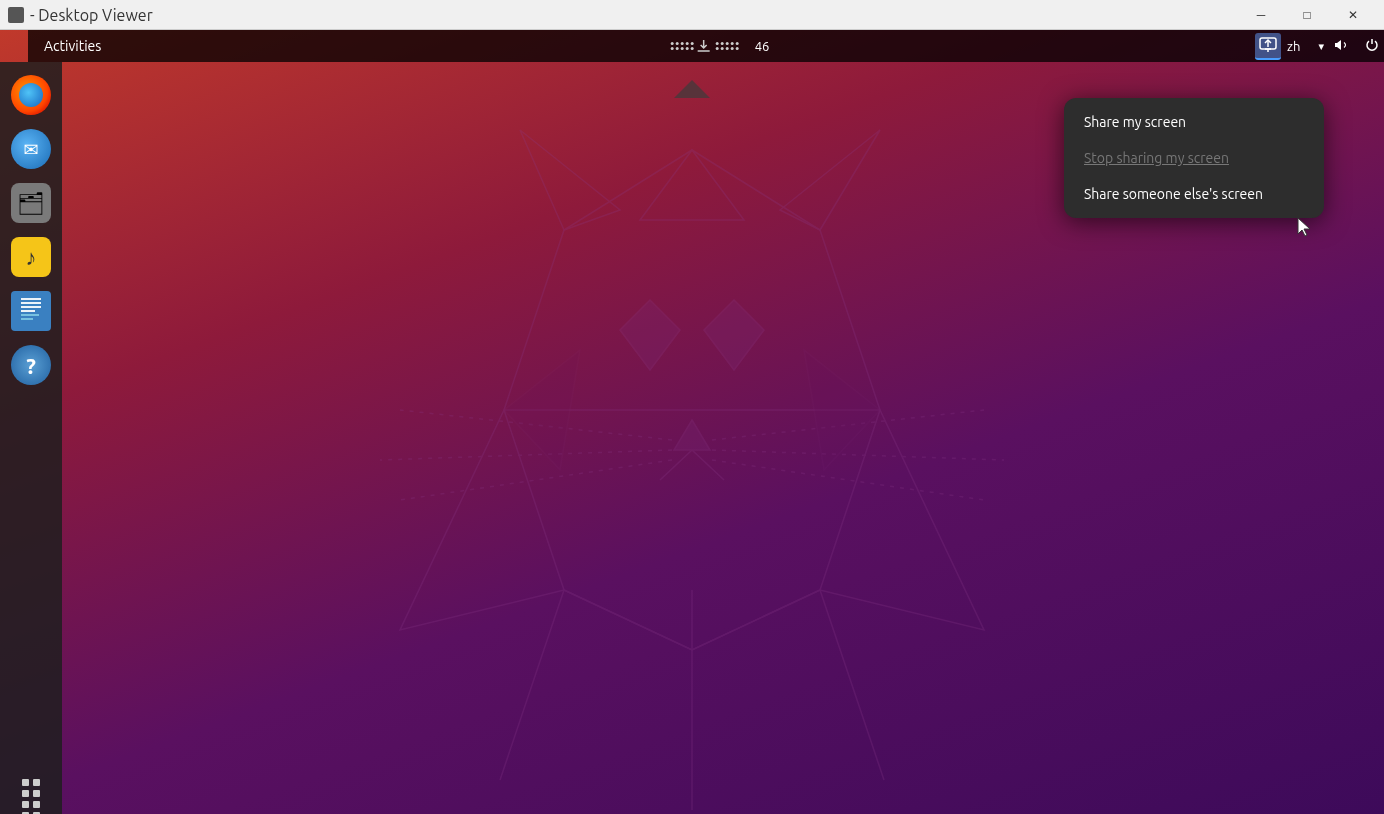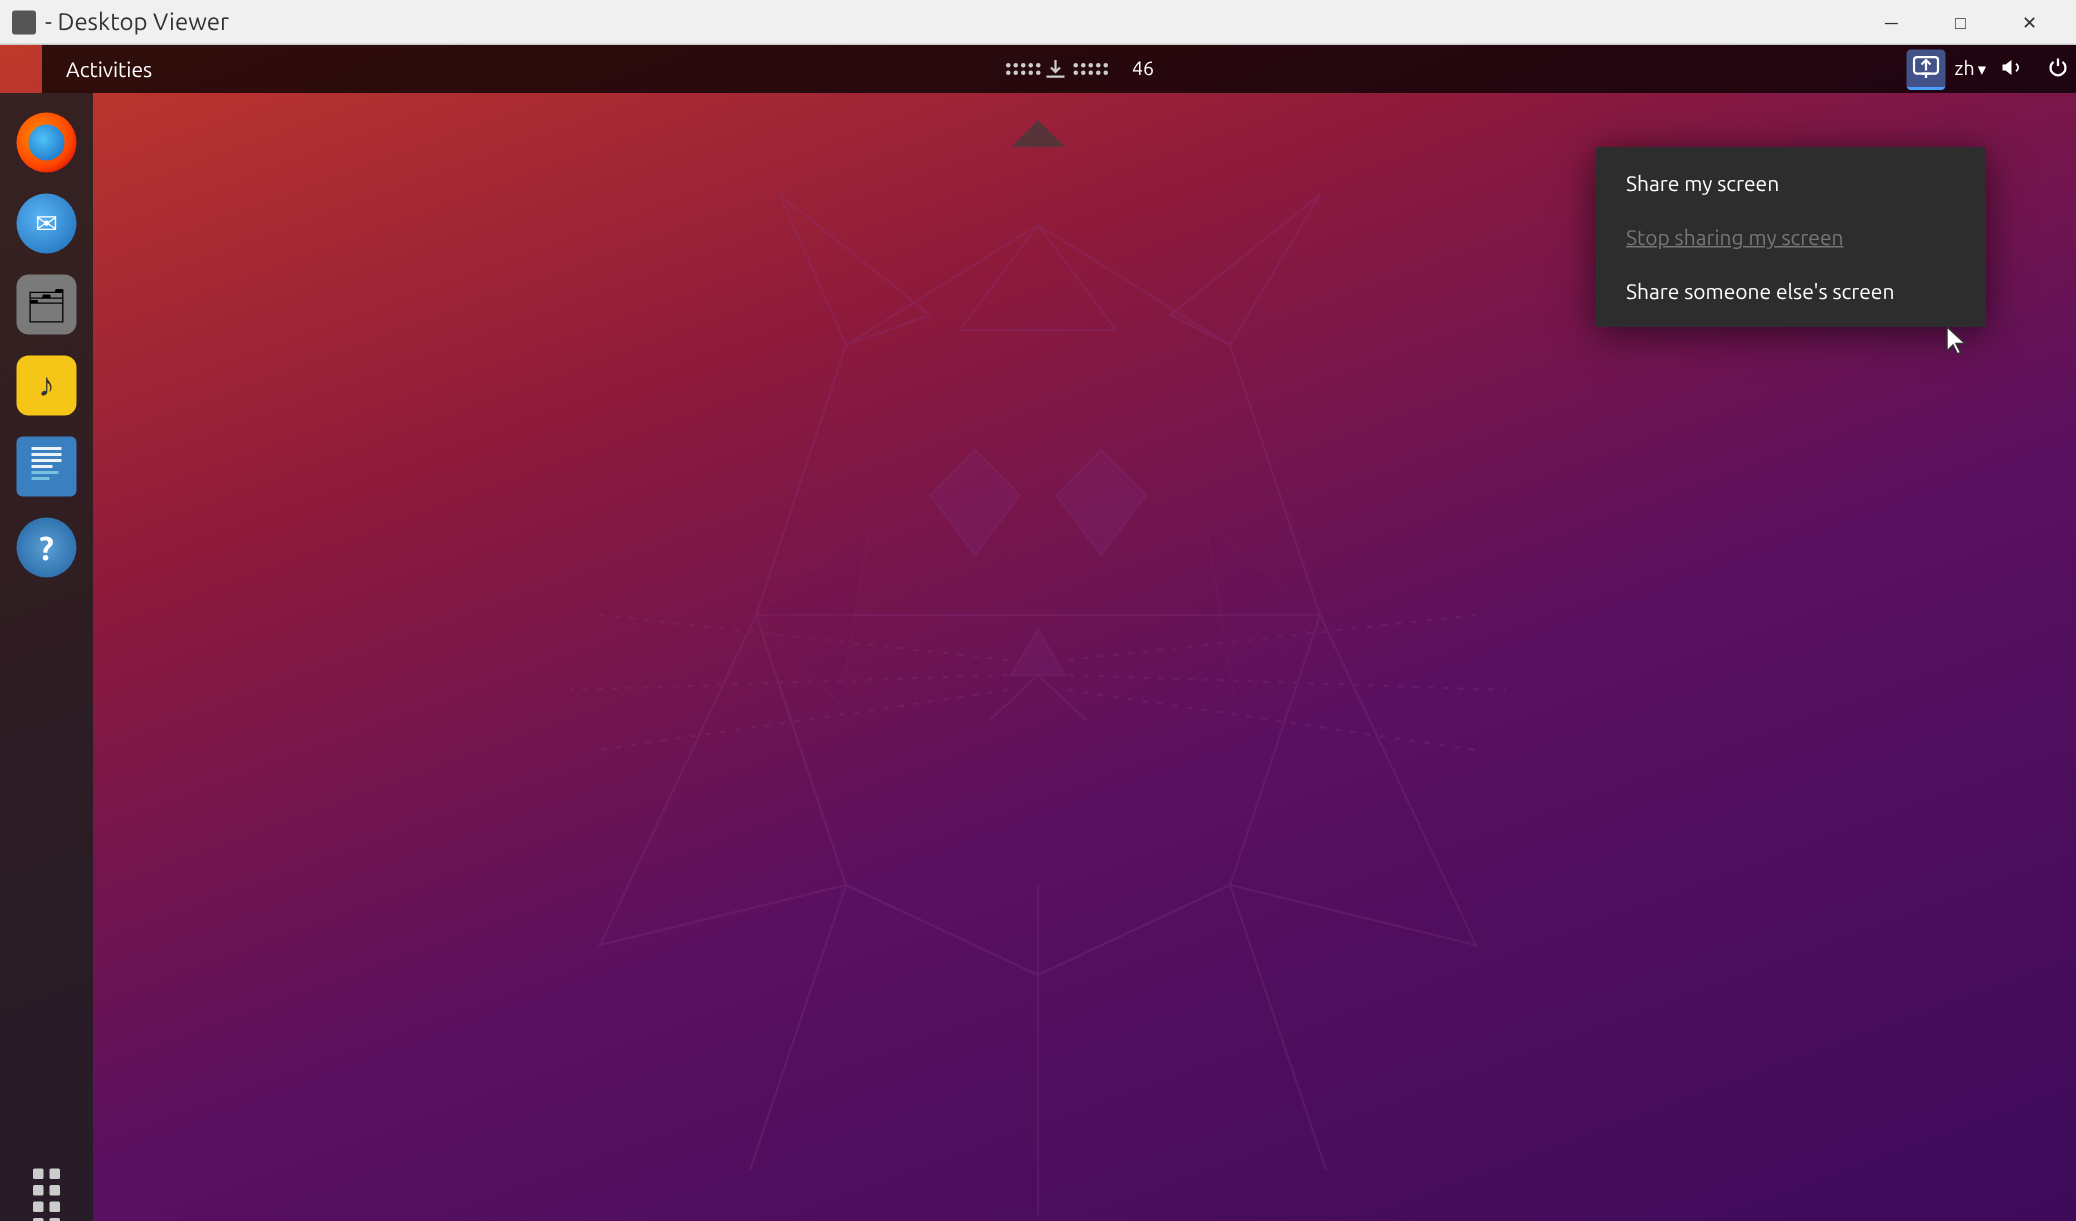--- a/index.html
+++ b/index.html
@@ -136,21 +136,21 @@
     .topbar-icon.active {
       background: rgba(100, 160, 255, 0.5);
       border-bottom: 2px solid #4a9eff;
     }
     #lang-btn {
       color: #fff;
       font-size: 13px;
       cursor: pointer;
       display: flex;
       align-items: flex-end;
-      gap: 2px;
+      gap: 18px;
     }
 
     
     #gnome-dock {
       position: absolute;
       top: 32px;
       left: 0;
       width: 62px;
       height: calc(100% - 32px);
       background: rgba(30,30,30,0.85);
@@ -281,21 +281,21 @@
     
     .dock-spacer { flex: 1; }
 
     
     #screen-menu {
       position: absolute;
       top: 68px;
       right: 60px;
       width: 260px;
       background: #2d2d2d;
-      border-radius: 0;
+      border-radius: 12px;
       box-shadow: 0 4px 24px rgba(0,0,0,0.6);
       z-index: 200;
       padding: 6px 0;
     }
     .menu-item {
       padding: 10px 20px;
       font-size: 14px;
       cursor: pointer;
       color: #fff;
       border-radius: 0;

